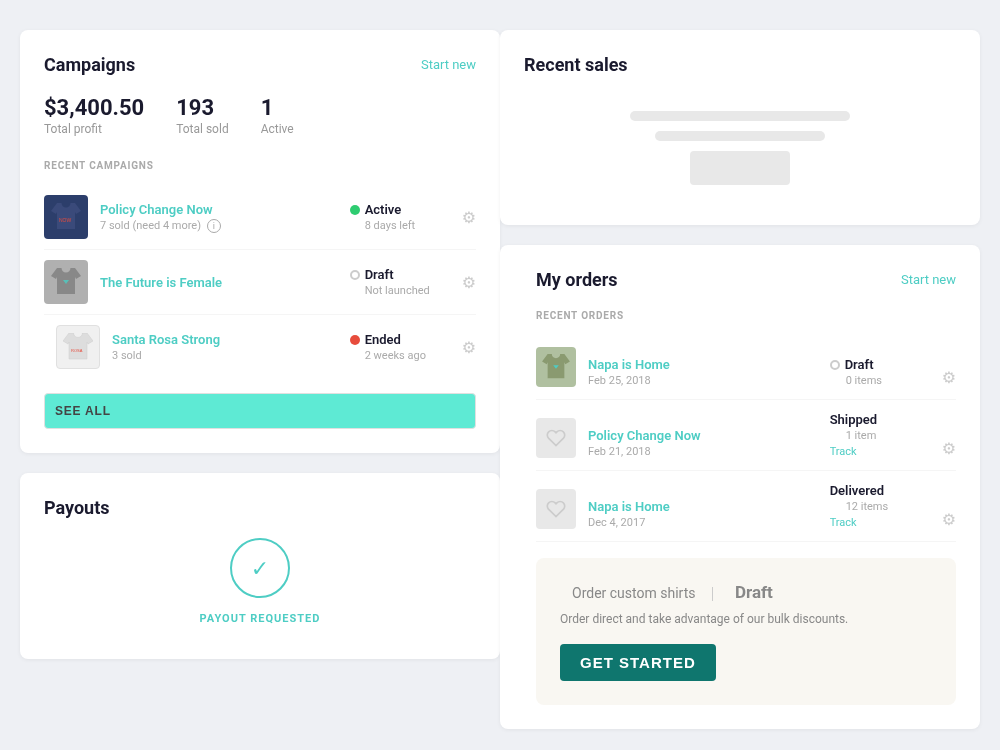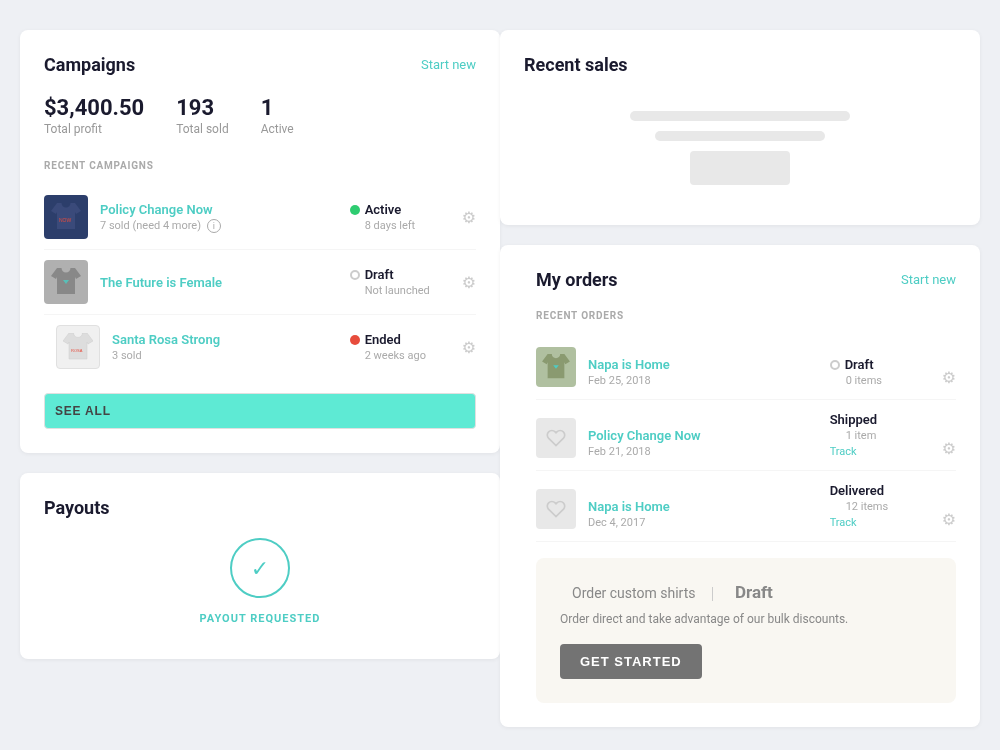--- a/index.html
+++ b/index.html
@@ -323,26 +323,26 @@
       margin: 0 6px;
       vertical-align: middle;
     }
     .supply-desc {
       font-size: 12px;
       color: #888;
       margin-bottom: 16px;
       line-height: 1.5;
     }
     .get-started-btn {
-      background: #737373;
+      background: #0f766e;
       color: #fff;
       border: none;
       border-radius: 4px;
       padding: 10px 20px;
-      font-size: 13px;
+      font-size: 15px;
       font-weight: 700;
       letter-spacing: 1px;
       text-transform: uppercase;
       cursor: pointer;
       width: fit-content;
     }
     
     .tshirt-dark {
       width: 30px;
       height: 28px;

